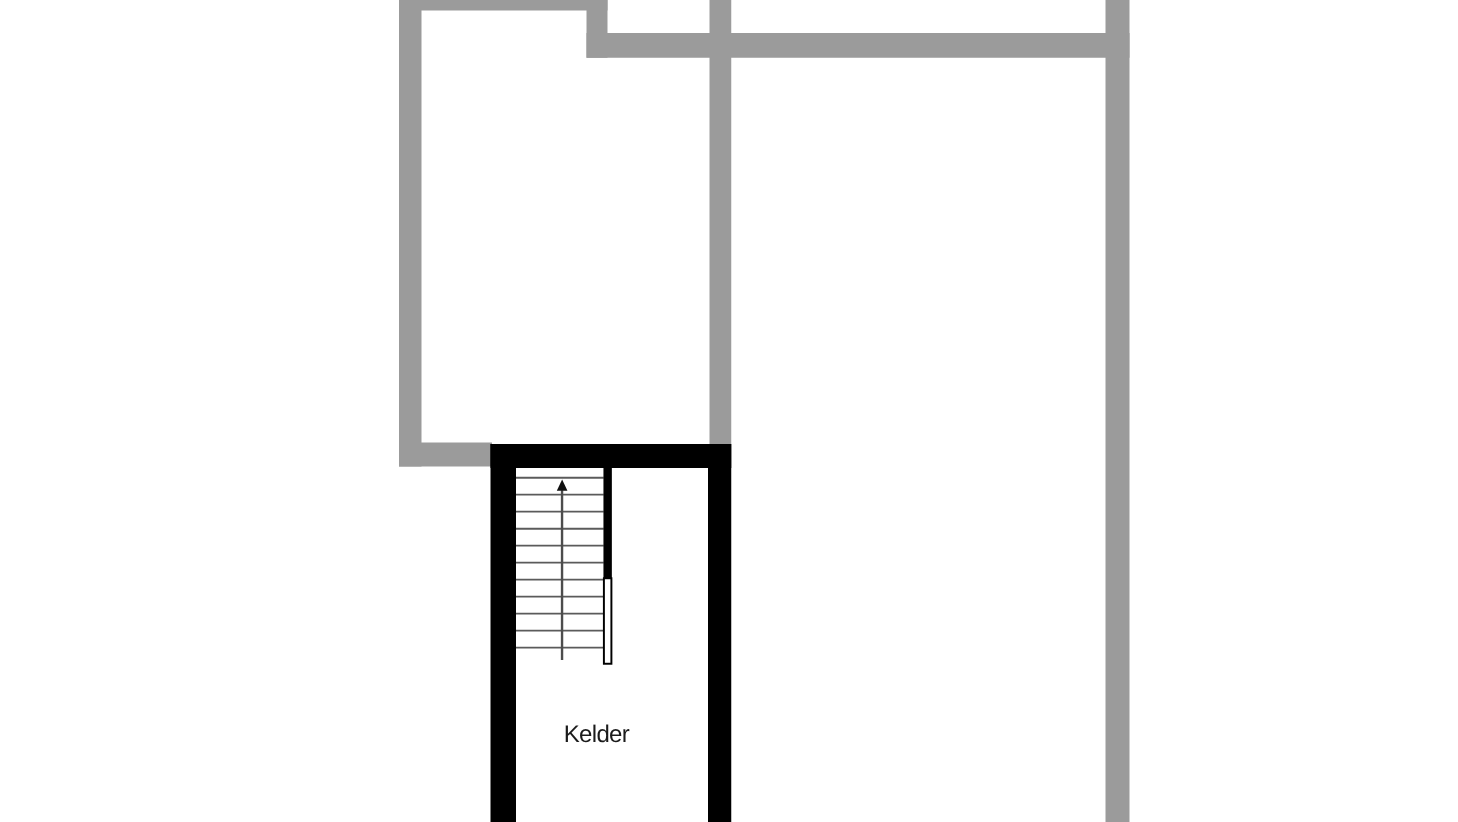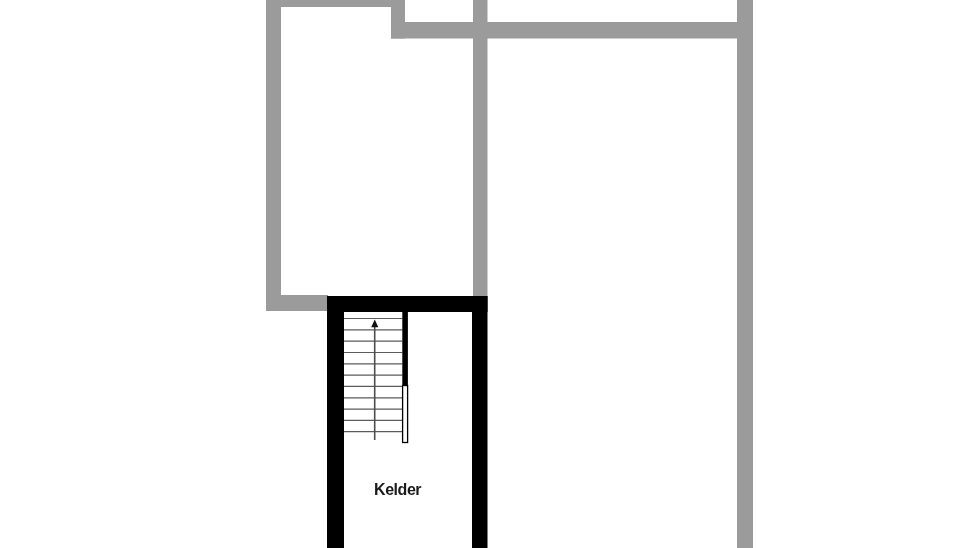--- a/index.html
+++ b/index.html
@@ -1,16 +1,16 @@
 <!DOCTYPE html>
 <html><head>
 <meta charset="utf-8">
 <style>
   html,body{margin:0;padding:0;background:#ffffff;}
-  #plan{width:856px;height:548px;position:relative;overflow:hidden;font-weight:bold;}
+  #plan{width:856px;height:548px;position:relative;overflow:hidden;}
   svg{display:block;}
   text{font-family:"Liberation Sans", sans-serif;}
 </style>
 </head>
 <body>
 
 <div id="plan">
 <svg width="972" height="548" viewBox="0 0 972 548" xmlns="http://www.w3.org/2000/svg">
 
   <rect x="0" y="0" width="972" height="548" fill="#ffffff"></rect>

